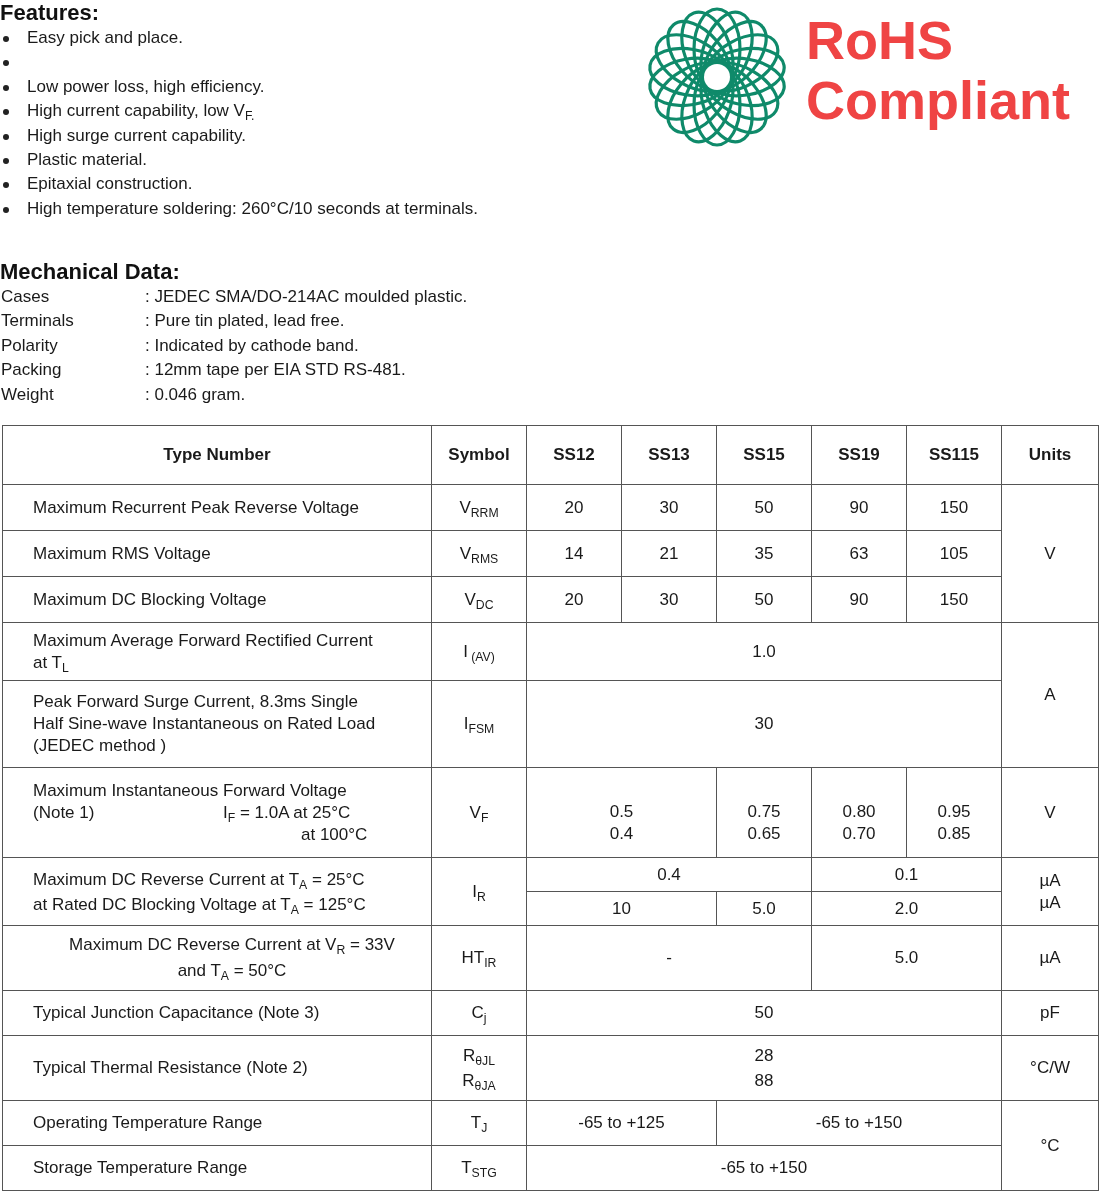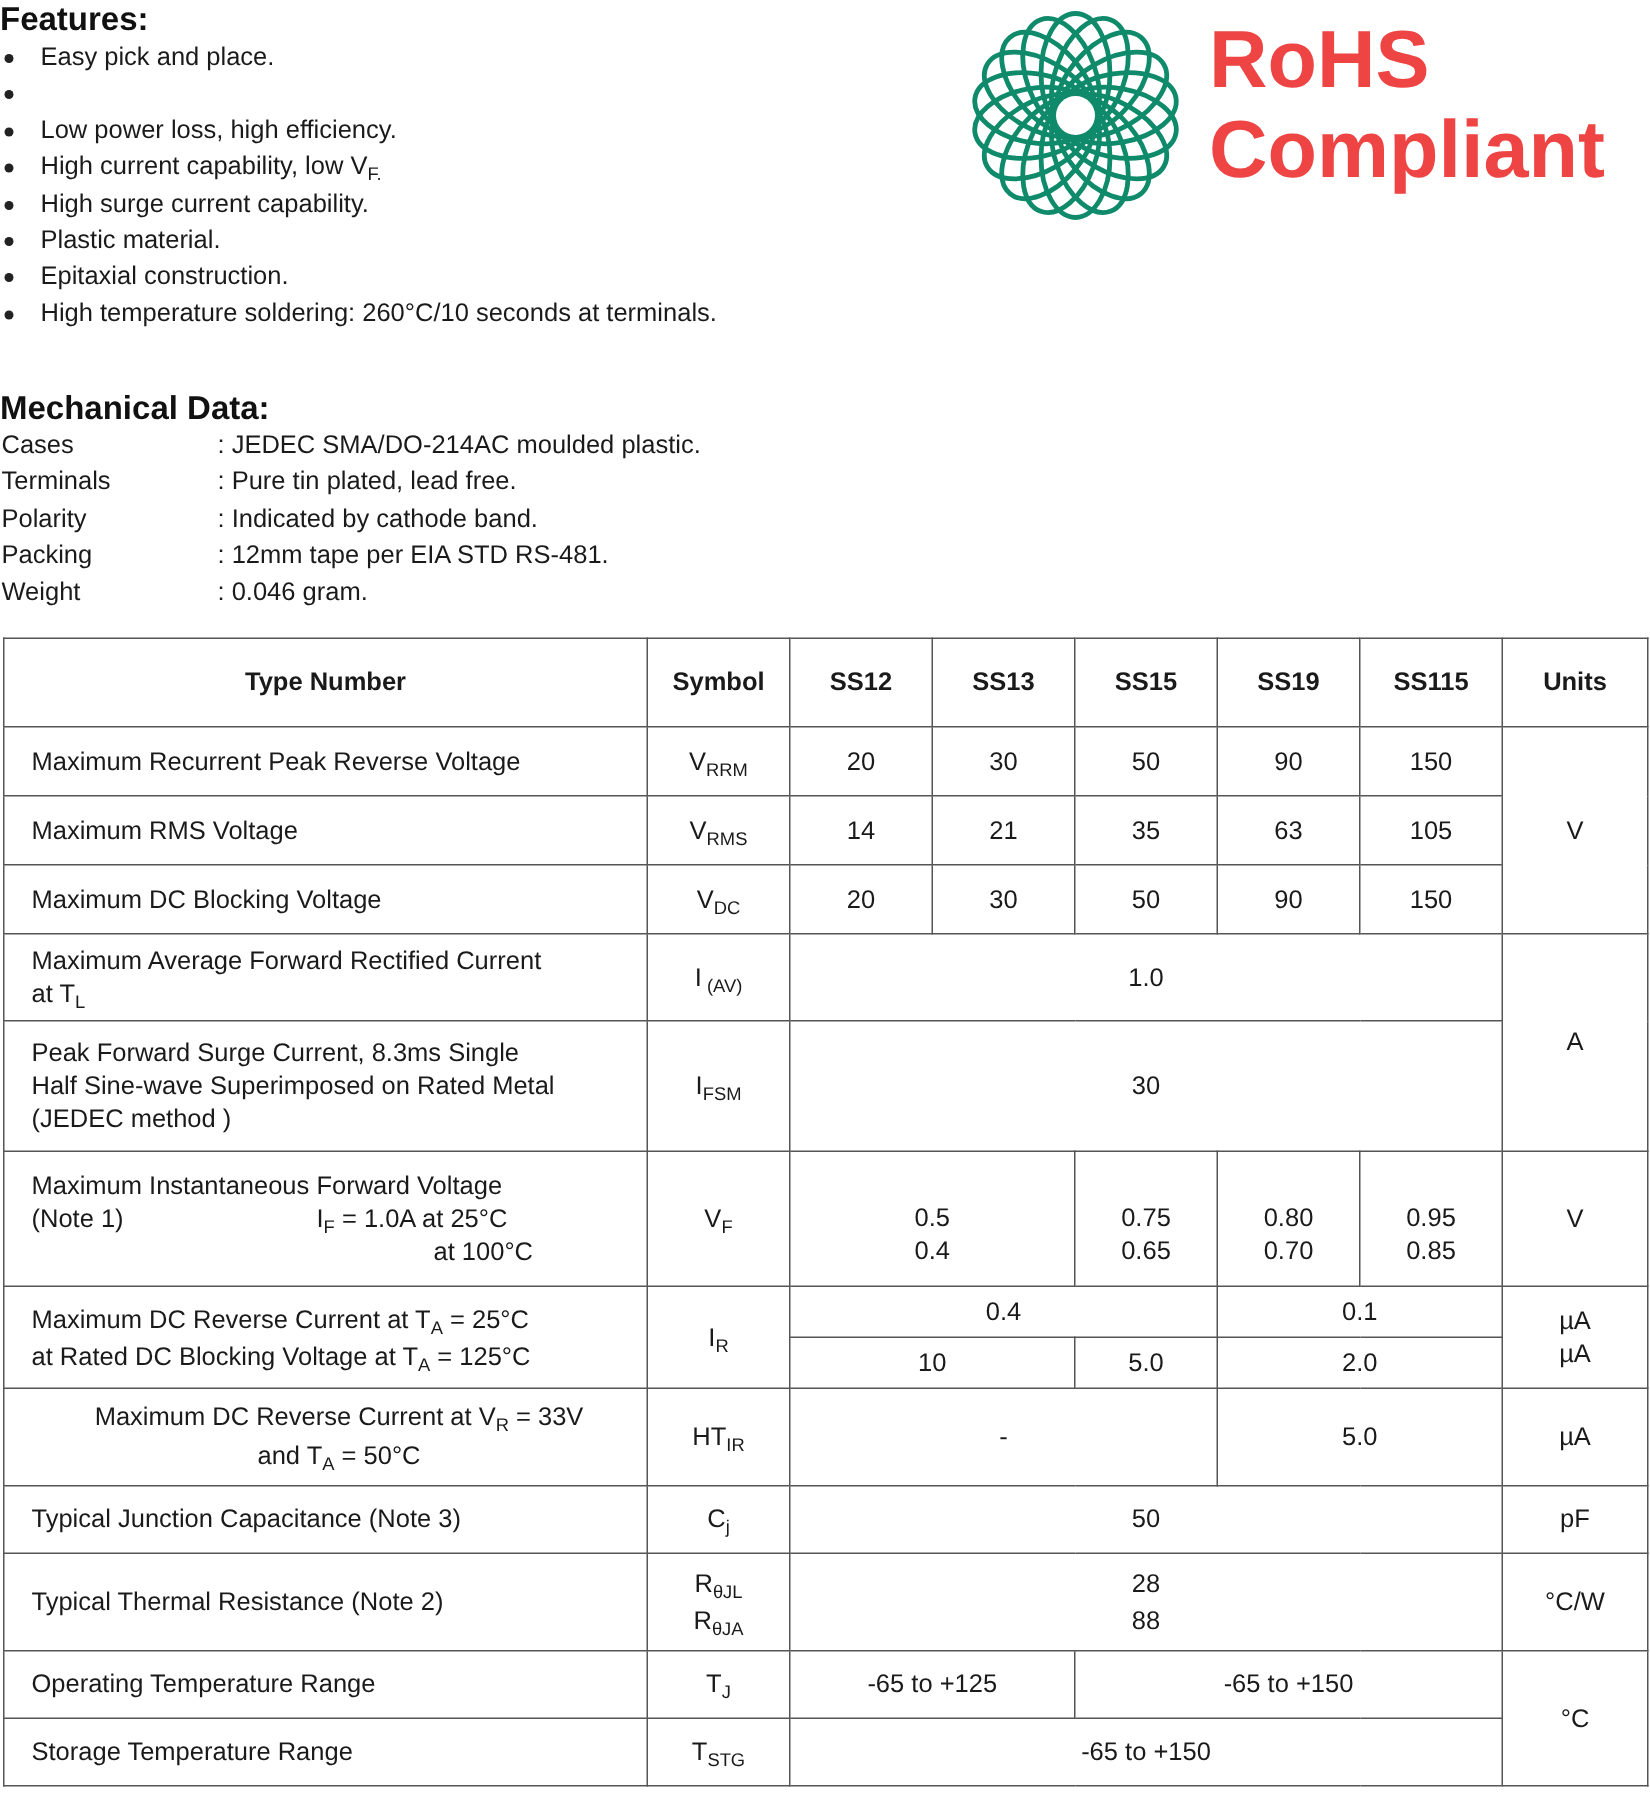--- a/index.html
+++ b/index.html
@@ -15,21 +15,21 @@
   .mech { position:absolute; left:0; top:259px; width:620px; }
   .mech h2 { white-space:nowrap; }
   .mech .row { height:24.4px; line-height:24px; font-size:17px; white-space:nowrap; position:relative; }
   .mech .lbl { position:absolute; left:1px; }
   .mech .val { position:absolute; left:145px; }
   .rohs { position:absolute; left:646px; top:6px; width:450px; height:140px; }
   .rohs .txt { position:absolute; left:160px; top:4px; color:#ef4444; font-weight:bold; font-size:54px; line-height:60px; white-space:nowrap; letter-spacing:0px; }
   table.spec { position:absolute; left:2px; top:425px; border-collapse:collapse; table-layout:fixed; width:1096px; font-size:17px; }
   table.spec td, table.spec th { border:1.5px solid #555; padding:0; text-align:center; vertical-align:middle; line-height:22px; }
   table.spec th { font-weight:bold; font-size:17px; }
-  table.spec td.desc { text-align:left; padding-left:18px; }
+  table.spec td.desc { text-align:left; padding-left:30px; }
   .twoline { line-height:24px; }
 </style>
 </head>
 <body>
 
 <div class="feat">
   <h2>Features:</h2>
   <ul>
     <li><span class="bullet"></span><span>Easy pick and place.</span></li>
     <li><span class="bullet"></span></li>
@@ -148,21 +148,21 @@
     <td>150</td>
   </tr>
 
   <tr style="height:58px">
     <td class="desc"><span>Maximum Average Forward Rectified Current</span><br><span>at T</span><sub>L</sub></td>
     <td><span>I</span><sub> (AV)</sub></td>
     <td colspan="5">1.0</td>
     <td rowspan="2">A</td>
   </tr>
   <tr style="height:87px">
-    <td class="desc"><span>Peak Forward Surge Current, 8.3ms Single</span><br><span>Half Sine-wave Superimposed on Rated Metal</span><br><span>(JEDEC method )</span></td>
+    <td class="desc"><span>Peak Forward Surge Current, 8.3ms Single</span><br><span>Half Sine-wave Instantaneous on Rated Load</span><br><span>(JEDEC method )</span></td>
     <td><span>I</span><sub>FSM</sub></td>
     <td colspan="5">30</td>
   </tr>
 
   <tr style="height:90px">
     <td class="desc" style="position:relative;">
       <div>Maximum Instantaneous Forward Voltage</div>
       <div style="position:relative;height:22px;"><span>(Note 1)</span><span style="position:absolute;left:190px;"><span>I</span><sub>F</sub><span> = 1.0A at 25°C</span></span></div>
       <div style="padding-left:268px;">at 100°C</div>
     </td>

